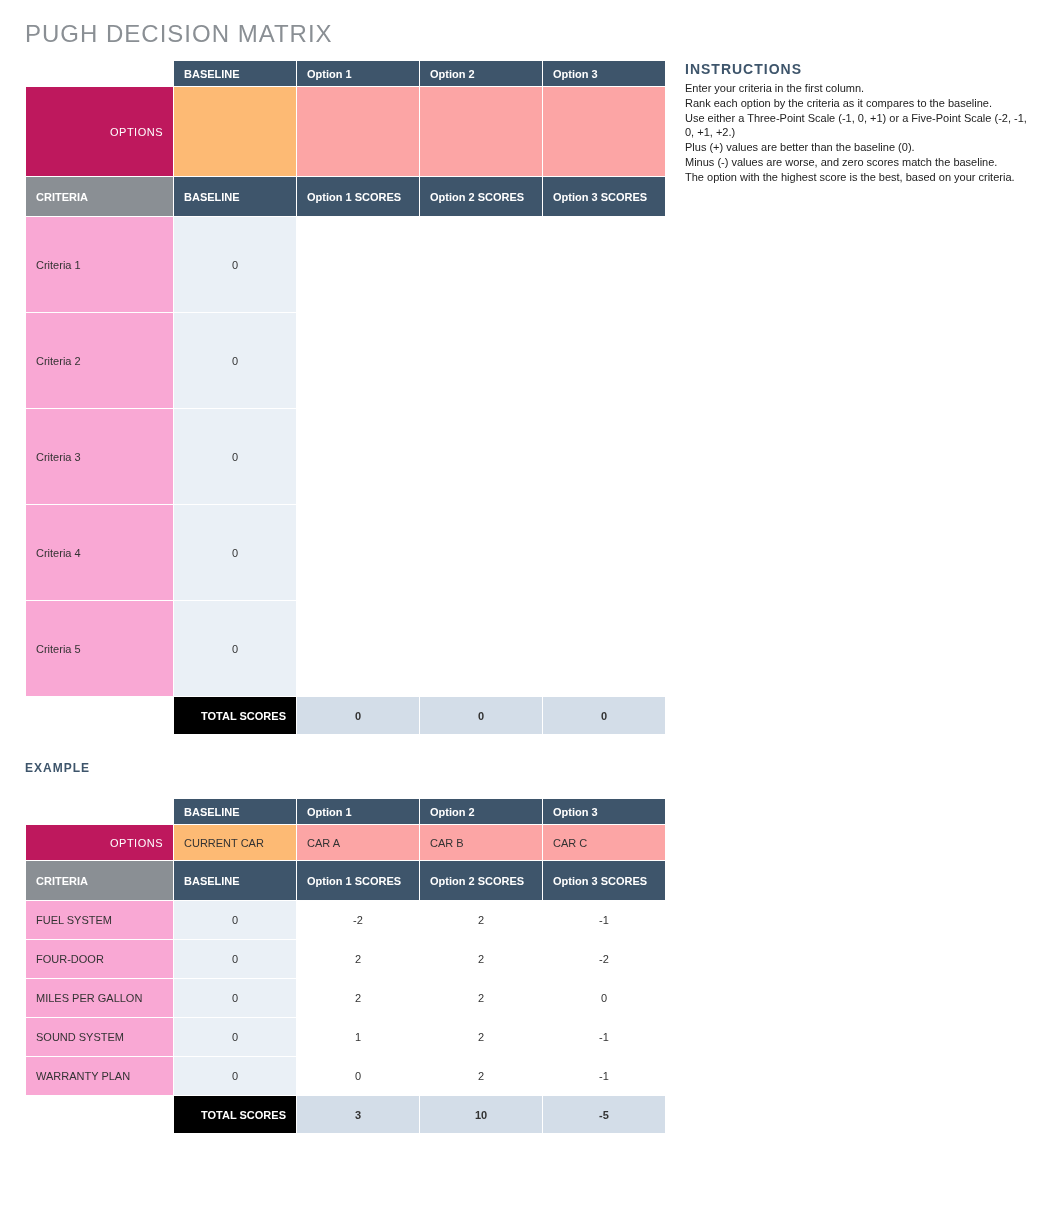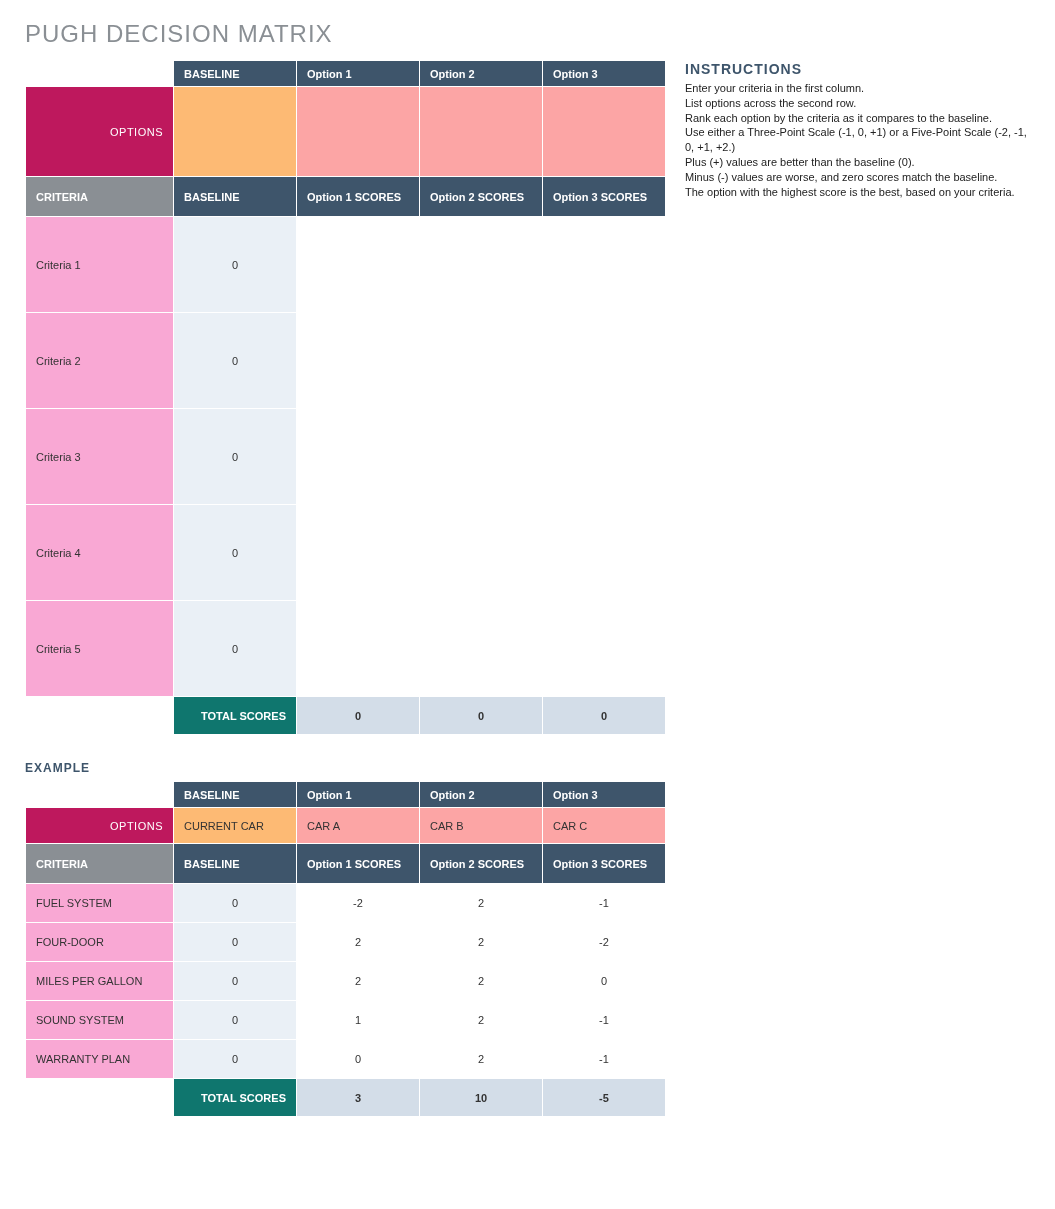--- a/index.html
+++ b/index.html
@@ -111,39 +111,39 @@
   }
   .crit-opt {
     background: #ffffff;
     text-align: center;
   }
   .example .crit-name { height: 39px; }
 
   
   .tot-blank { border: none !important; background: #fff; }
   .tot-label {
-    background: #0f766e;
+    background: #000000;
     color: #fff;
     font-weight: bold;
     text-align: right;
     height: 38px;
     font-size: 10px;
   }
   .tot-val {
     background: #d3dde8;
     text-align: center;
     font-weight: bold;
     height: 38px;
   }
 
   .section-label {
     color: #3e556b;
     font-weight: bold;
     letter-spacing: 1px;
-    margin: 26px 0 6px 0;
+    margin: 26px 0 23px 0;
     font-size: 12px;
   }
 </style>
 </head>
 <body>
 
 <h1 class="page-title">PUGH DECISION MATRIX</h1>
 
 <div class="top-wrap">
 
@@ -225,21 +225,20 @@
         <td class="tot-val">0</td>
         <td class="tot-val">0</td>
       </tr>
     </tbody>
       </table>
   </div>
 
   <div class="instructions">
     <div class="hdr">INSTRUCTIONS</div>
     <div>Enter your criteria in the first column.</div>
-    <div>List options across the second row.</div>
     <div>Rank each option by the criteria as it compares to the baseline.</div>
     <div>Use either a Three-Point Scale (-1, 0, +1) or a Five-Point Scale (-2, -1, 0, +1, +2.)</div>
     <div>Plus (+) values are better than the baseline (0).</div>
     <div>Minus (-) values are worse, and zero scores match the baseline.</div>
     <div>The option with the highest score is the best, based on your criteria.</div>
   </div>
 
 </div>
 
 <div class="section-label">EXAMPLE</div>

